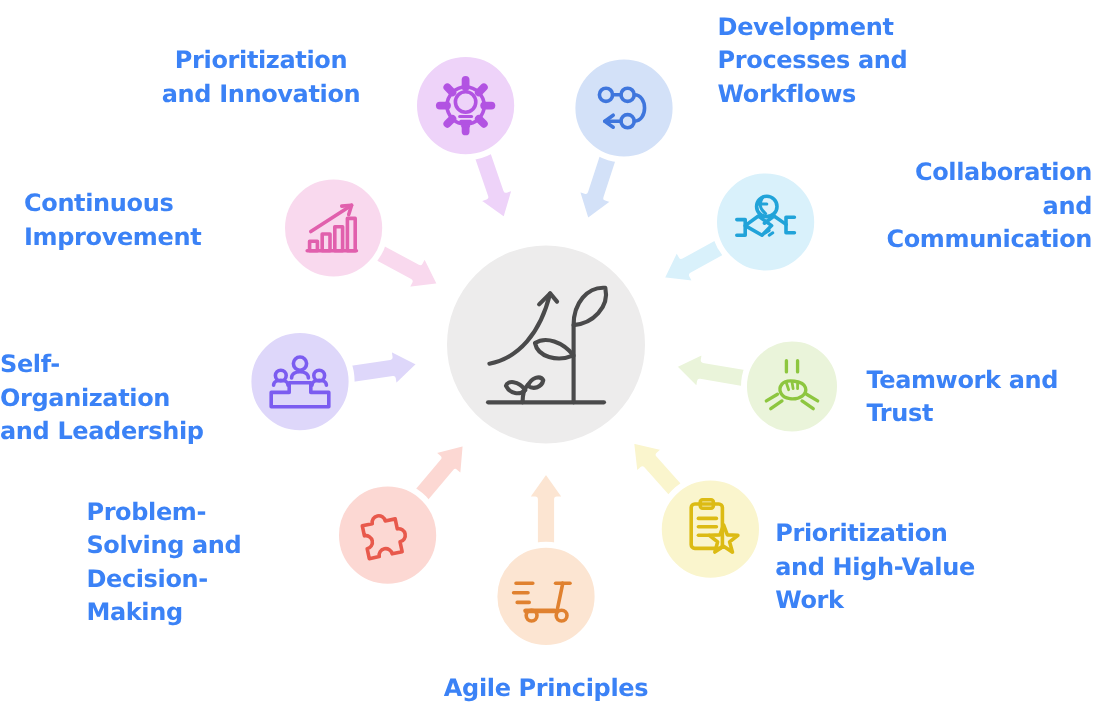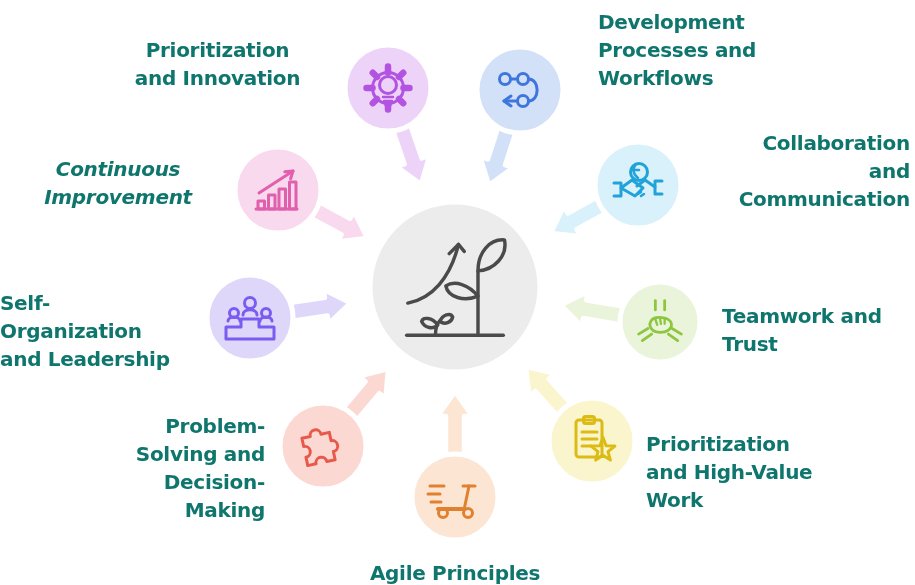--- a/index.html
+++ b/index.html
@@ -6,21 +6,21 @@
   #stage{
     position:relative;width:915px;height:585px;overflow:hidden;background:#ffffff;
     font-family:"DejaVu Sans","Liberation Sans",sans-serif;
   }
   #diagram-canvas{position:absolute;left:0;top:0;}
   .label{
     position:absolute;
     font-weight:700;
     font-size:20px;
     line-height:28px;
-    color:#0f766e;
+    color:#3b82f6;
     white-space:pre-line;
     letter-spacing:-0.3px;
   }
 </style>
 </head>
 <body>
 
 <div id="stage">
   <svg id="diagram-canvas" width="915" height="585" viewBox="0 0 915 585">
       <g>
@@ -167,23 +167,23 @@
 Workflows</div>
       <div class="label" style="left: 700px; top: 129px; width: 210px; text-align: right;">Collaboration
 and
 Communication</div>
       <div class="label" style="left: 722px; top: 302px; width: 190px; text-align: left;">Teamwork and
 Trust</div>
       <div class="label" style="left: 646px; top: 430px; width: 255px; text-align: left;">Prioritization
 and High-Value
 Work</div>
       <div class="label" style="left: 340px; top: 559px; width: 230px; text-align: center;">Agile Principles</div>
-      <div class="label" style="left: 88px; top: 412px; width: 177px; text-align: right;">Problem-
+      <div class="label" style="left: 72px; top: 412px; width: 177px; text-align: left;">Problem-
 Solving and
 Decision-
 Making</div>
       <div class="label" style="left: 0px; top: 289px; width: 192px; ">Self-
 Organization
 and Leadership</div>
-      <div class="label" style="left: 20px; top: 155px; width: 196px; text-align: center; font-style: italic;">Continuous
+      <div class="label" style="left: 20px; top: 155px; width: 196px; text-align: left;">Continuous
 Improvement</div>
     </div>
 </div>
 
 </body></html>

